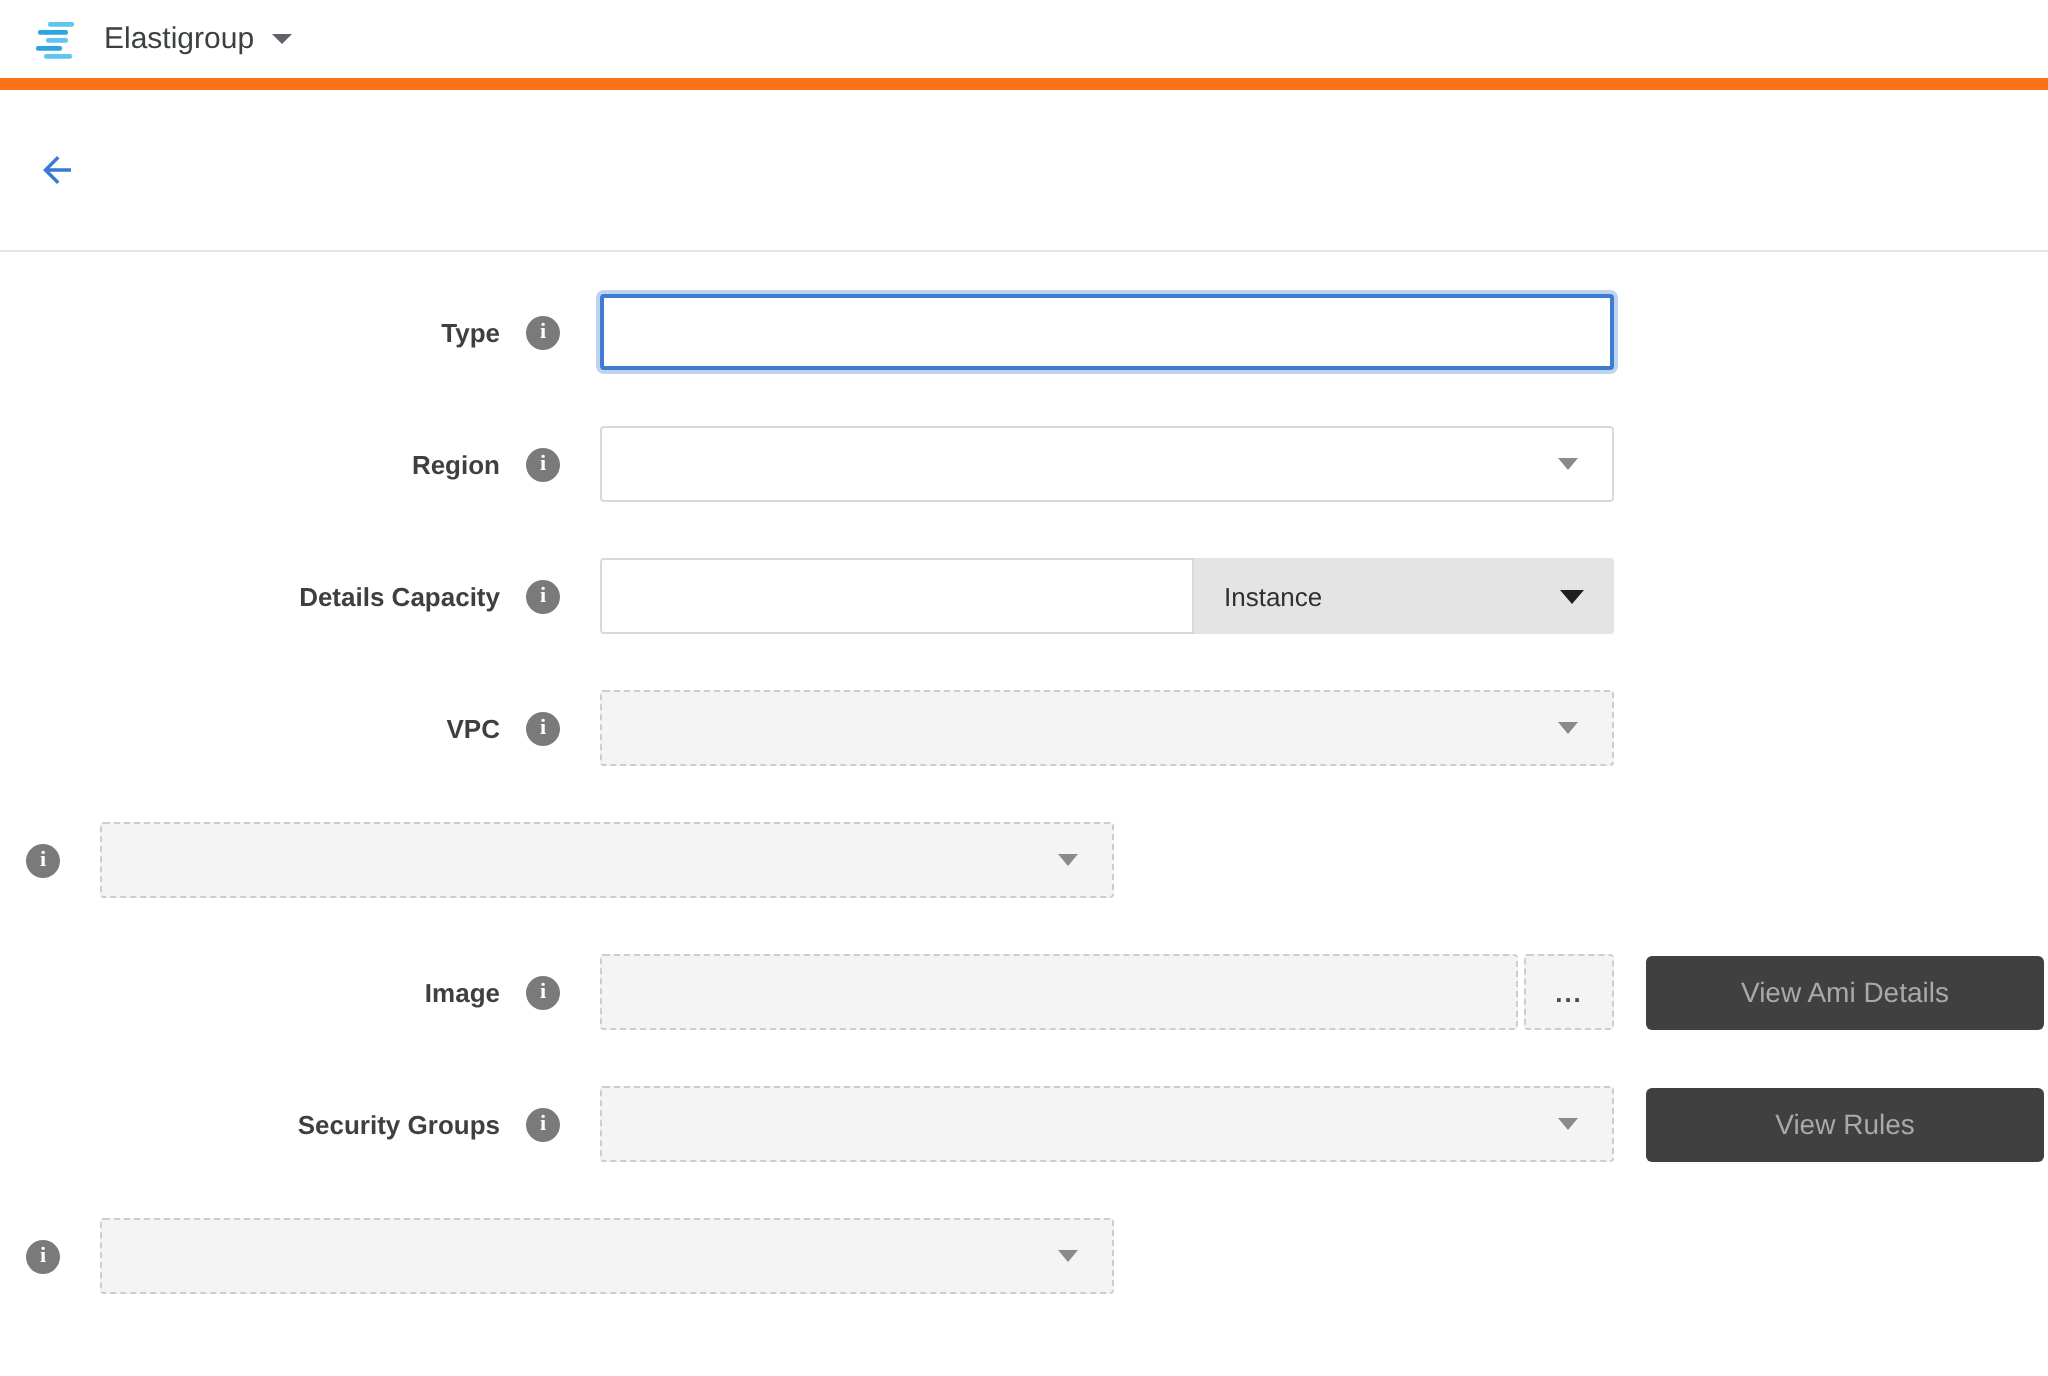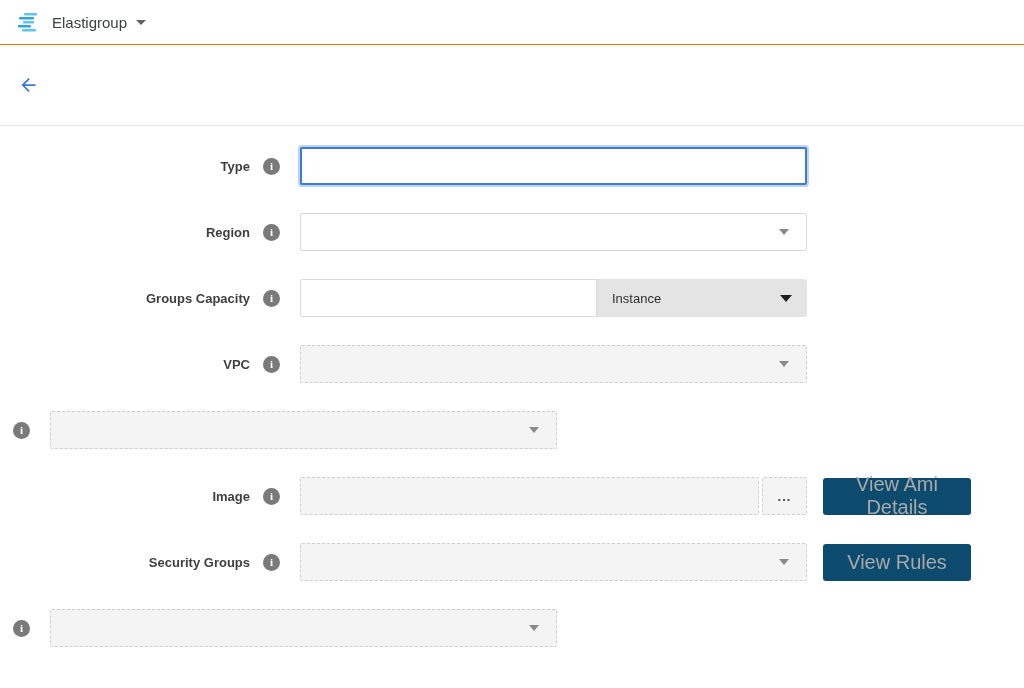--- a/index.html
+++ b/index.html
@@ -1,20 +1,20 @@
 <!DOCTYPE html>
 <html><head>
 <meta charset="utf-8">
 <style>
   * { margin:0; padding:0; box-sizing:border-box; }
   html,body { width:1024px; height:688px; background:#ffffff;
     font-family:"Liberation Sans", sans-serif; overflow:hidden; }
 
   
-  .topbar { height:45px; border-bottom:1px solid #f97316; display:flex;
+  .topbar { height:45px; border-bottom:6px solid #f97316; display:flex;
     align-items:center; padding:0 16px; background:#fff; }
   .logo { display:flex; align-items:center; }
   .brand { display:flex; align-items:center; margin-left:11px; cursor:pointer; }
   .brand-label { font-size:15px; color:#3c4043; }
   .caret-sm { width:0; height:0; border-left:5px solid transparent;
     border-right:5px solid transparent; border-top:5px solid #5f6368; margin-left:9px; }
 
   
   .tabbar { height:81px; border-bottom:1px solid #e6e6e6; display:flex;
     align-items:center; position:relative; background:#fff; }
@@ -58,22 +58,22 @@
     font-size:13px; color:#2f2f2f; cursor:pointer; border-radius:0 2px 2px 0; }
 
   .image-wrap { display:flex; height:100%; }
   .image-main { flex:1; background:#f4f4f4; border:1px dashed #cdcdcd;
     border-radius:2px; }
   .image-dots { width:45px; margin-left:3px; background:#f4f4f4;
     border:1px dashed #cdcdcd; border-radius:2px; display:flex; align-items:center;
     justify-content:center; color:#4a4a4a; font-size:13px; font-weight:bold;
     letter-spacing:1px; cursor:pointer; }
 
-  .side-btn { margin-left:16px; width:148px; height:37px; background:#0c4a6e;
-    color:#a9a9a9; font-size:20px; border:none; border-radius:3px; display:flex;
+  .side-btn { margin-left:16px; width:199px; height:37px; background:#404040;
+    color:#a9a9a9; font-size:14px; border:none; border-radius:3px; display:flex;
     align-items:center; justify-content:center; cursor:pointer;
     font-family:"Liberation Sans", sans-serif; flex:none; }
 </style>
 </head>
 <body>
 
 <div class="topbar">
   <span class="logo">
     <svg width="25" height="24" viewBox="0 0 25 24" aria-hidden="true">
       <rect x="8" y="3" width="13" height="2.4" rx="1" fill="#5ec5f0"></rect>
@@ -111,21 +111,21 @@
     <span class="lbl">Region</span>
     <span class="info">i</span>
     <div class="ctrl">
       <div class="select">
         <span class="caret-gray"></span>
       </div>
     </div>
   </div>
 
   <div class="row">
-    <span class="lbl">Groups Capacity</span>
+    <span class="lbl">Details Capacity</span>
     <span class="info">i</span>
     <div class="ctrl">
       <div class="capacity">
         <input type="text" value="" style="">
         <div class="unit">
           <span>Instance</span>
           <span class="caret-dark"></span>
         </div>
       </div>
     </div>

